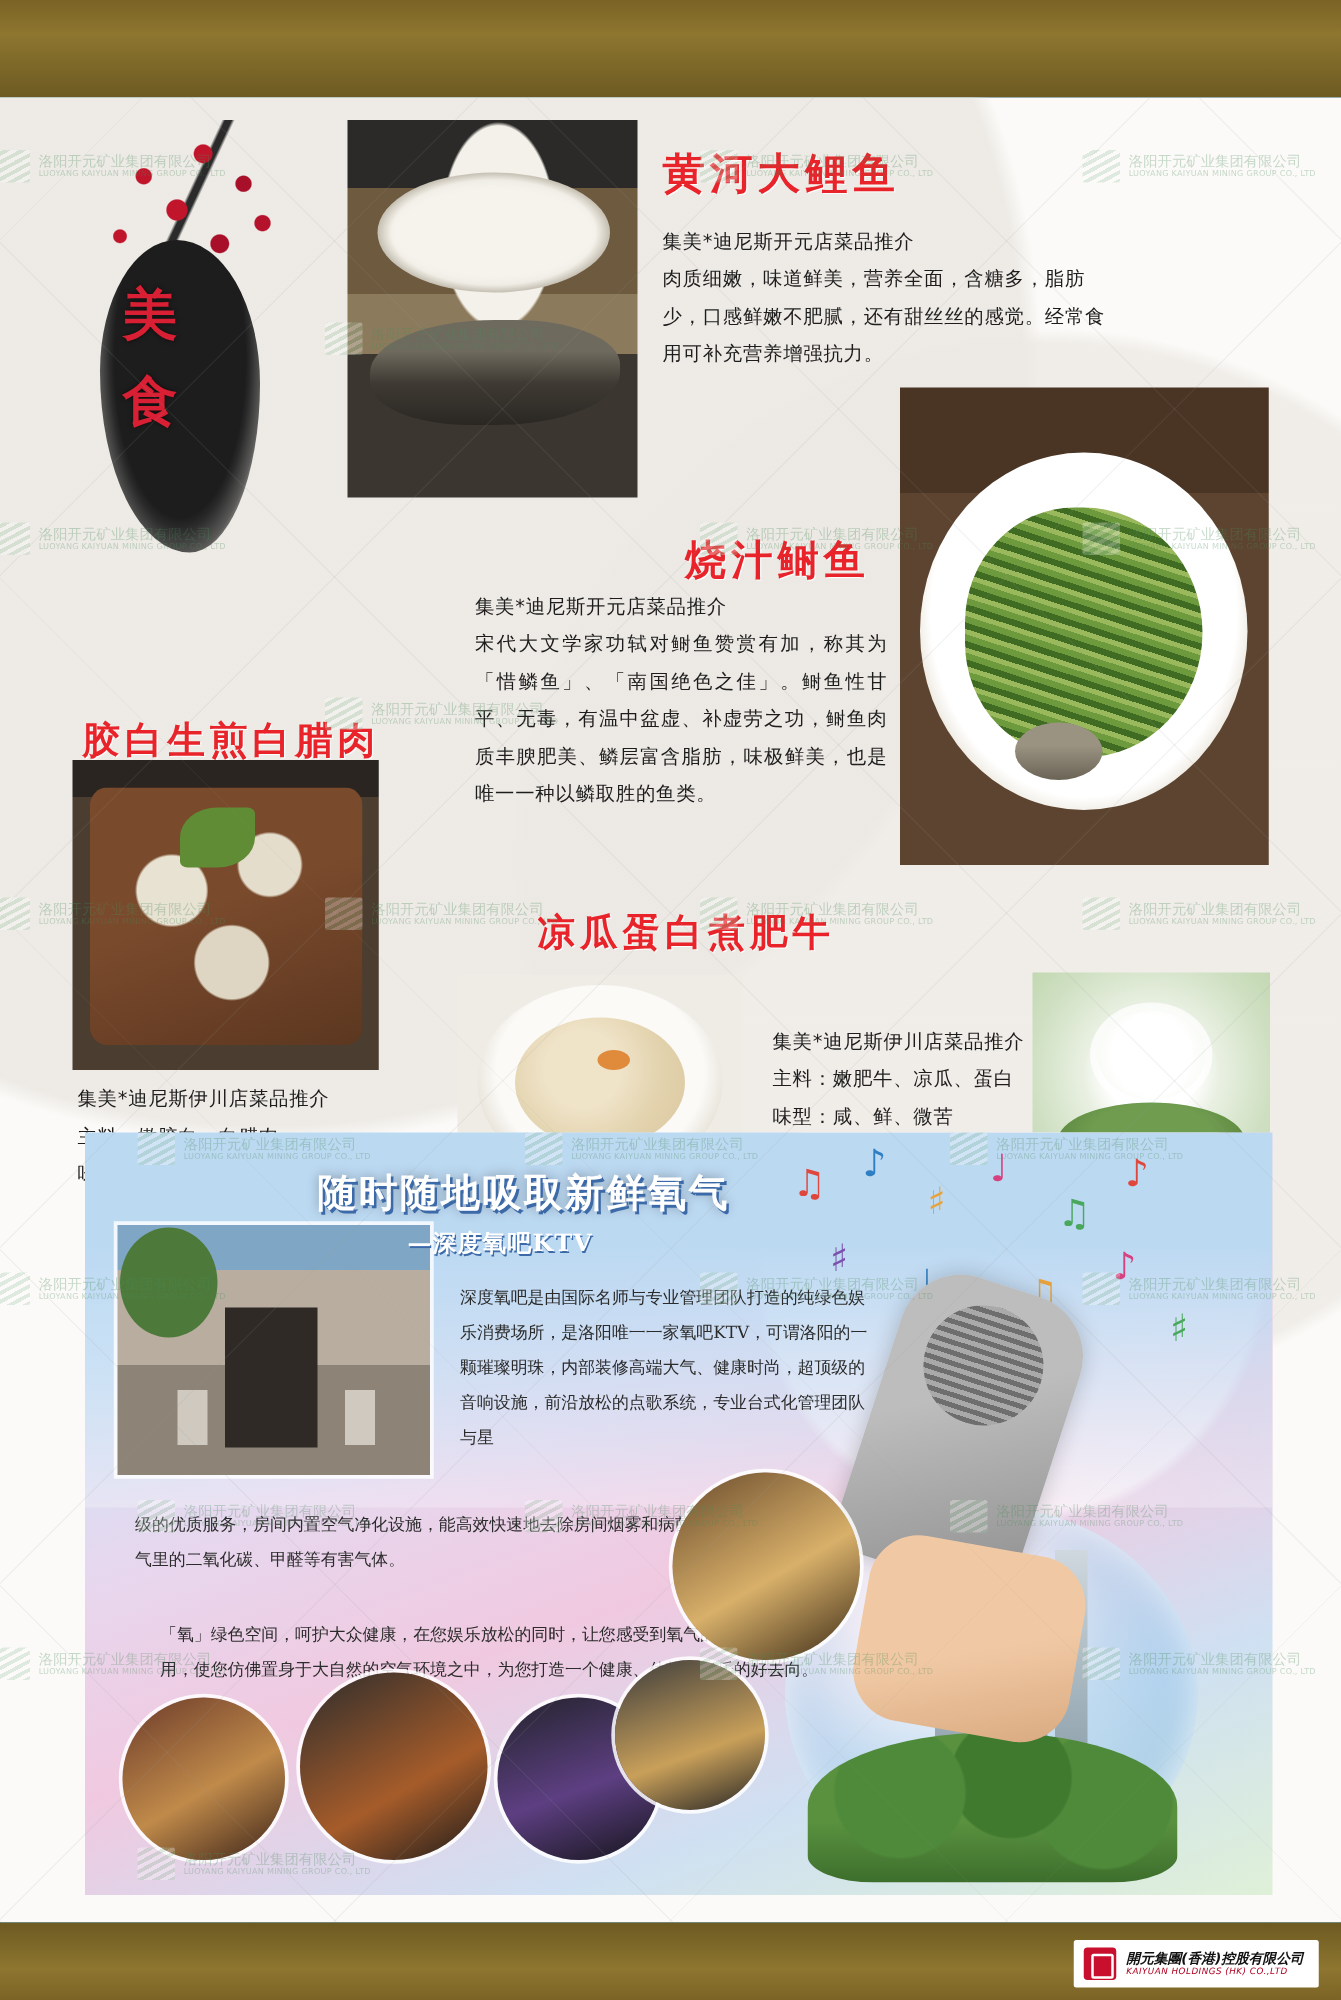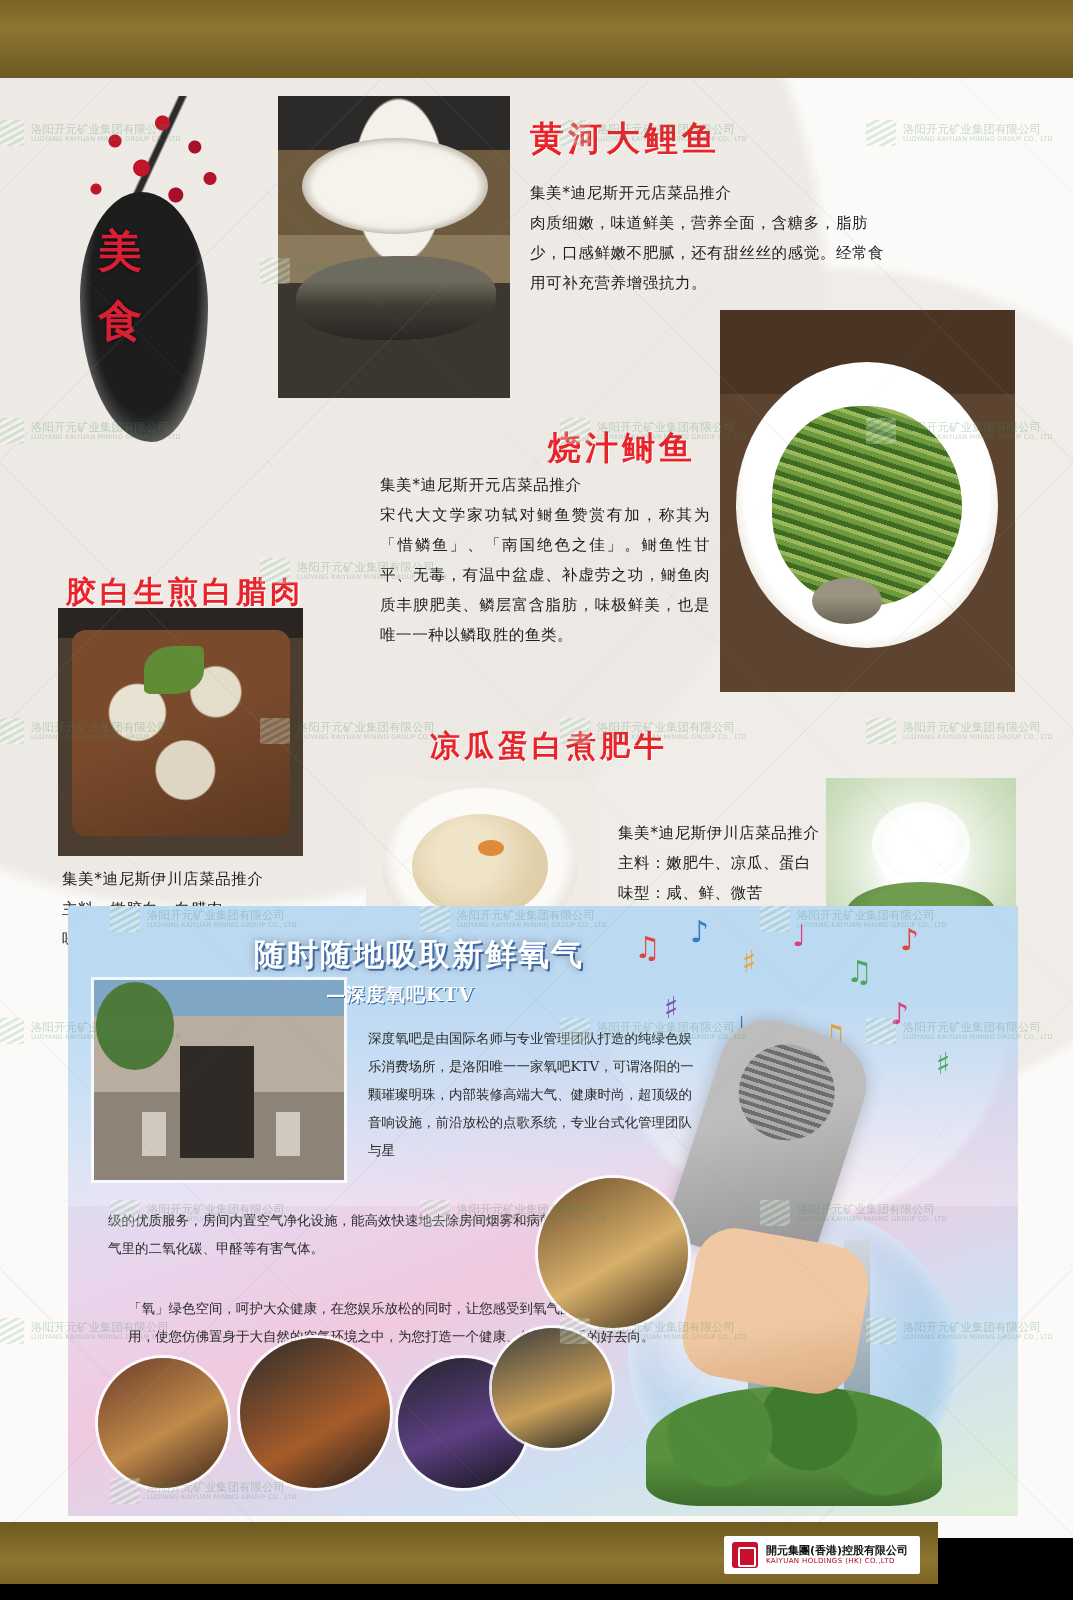--- a/index.html
+++ b/index.html
@@ -4,30 +4,31 @@
 <style>
   html,body{margin:0;padding:0;}
   body{
     width:1073px;height:1600px;
     background:#ffffff;
     font-family:"DejaVu Sans","Liberation Sans",sans-serif;
     position:relative;overflow:hidden;
   }
   .page{
     position:absolute;inset:0;
-    background:#000000;
+    background:#0369a1;
   }
   
   .topbar{
     position:absolute;left:0;top:0;width:1073px;height:78px;
     background:linear-gradient(180deg,#7a6325 0%,#8e7630 35%,#6d5a22 100%);
   }
   .botbar{
-    position:absolute;left:0;bottom:16px;width:938px;height:62px;
+    position:absolute;left:0;bottom:0;width:1073px;height:62px;
     background:linear-gradient(180deg,#6d5a22 0%,#8e7630 60%,#7a6325 100%);
+    font-style:italic;
   }
   .bot-logo{
     position:absolute;right:18px;bottom:10px;
     display:flex;align-items:center;gap:8px;
     background:#ffffff;padding:6px 12px 6px 8px;border-radius:2px;
   }
   .bot-logo .mark{
     width:26px;height:26px;background:#c8102e;border-radius:3px;
     position:relative;
   }

